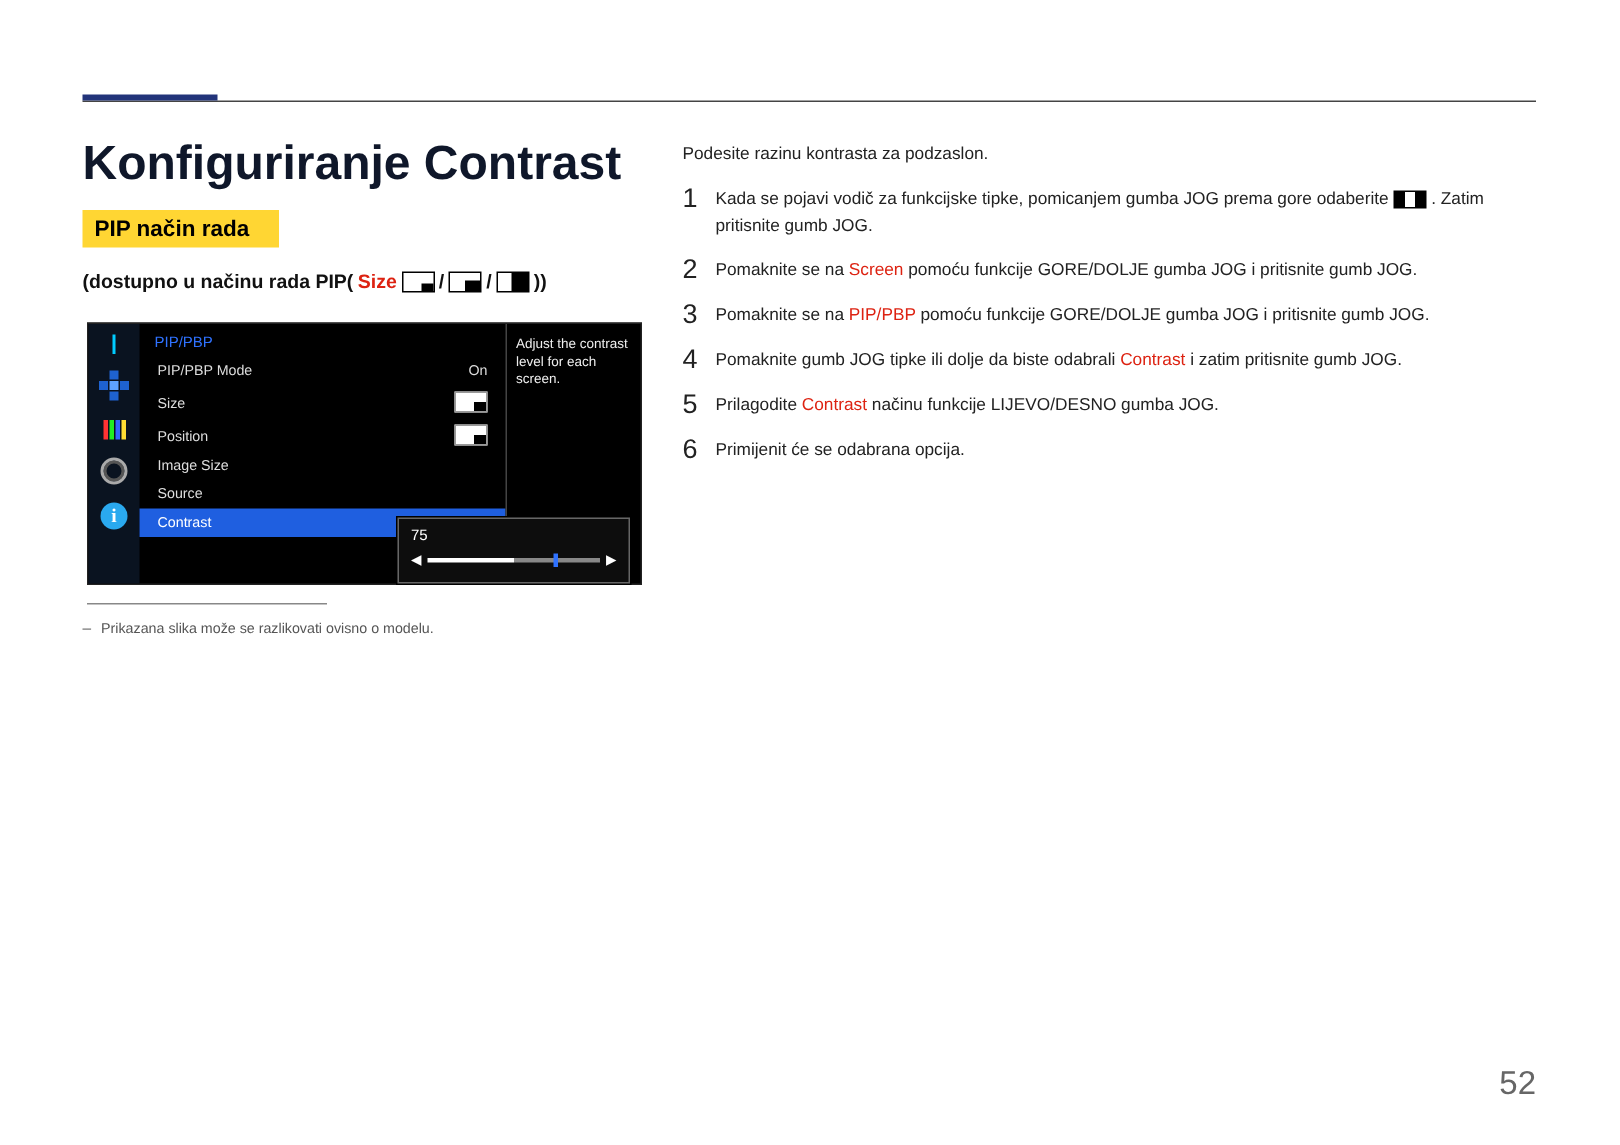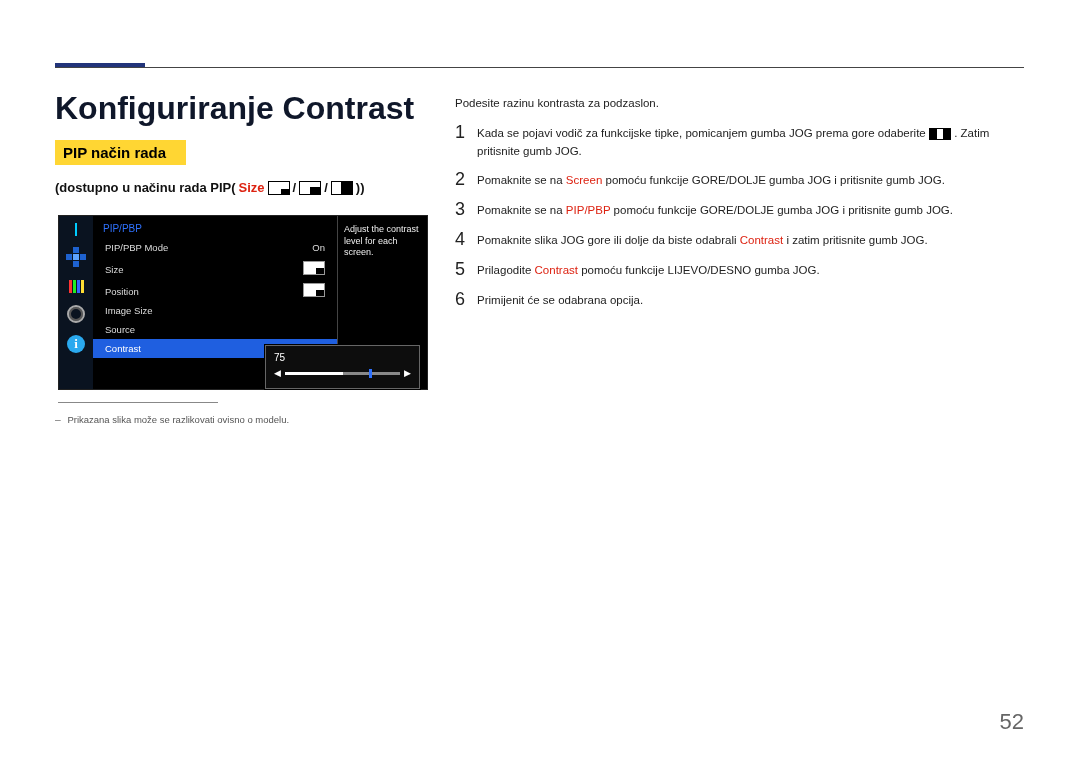--- a/index.html
+++ b/index.html
@@ -283,28 +283,28 @@
   <div class="step">
     <div class="step-num">3</div>
     <div class="step-text">
       <span>Pomaknite se na </span><span class="red">PIP/PBP</span><span> pomoću funkcije GORE/DOLJE gumba JOG i pritisnite gumb JOG.</span>
     </div>
   </div>
 
   <div class="step">
     <div class="step-num">4</div>
     <div class="step-text">
-      <span>Pomaknite slika JOG gore ili dolje da biste odabrali </span><span class="red">Contrast</span><span> i zatim pritisnite gumb JOG.</span>
+      <span>Pomaknite gumb JOG tipke ili dolje da biste odabrali </span><span class="red">Contrast</span><span> i zatim pritisnite gumb JOG.</span>
     </div>
   </div>
 
   <div class="step">
     <div class="step-num">5</div>
     <div class="step-text">
-      <span>Prilagodite </span><span class="red">Contrast</span><span> pomoću funkcije LIJEVO/DESNO gumba JOG.</span>
+      <span>Prilagodite </span><span class="red">Contrast</span><span> načinu funkcije LIJEVO/DESNO gumba JOG.</span>
     </div>
   </div>
 
   <div class="step">
     <div class="step-num">6</div>
     <div class="step-text">
       <span>Primijenit će se odabrana opcija.</span>
     </div>
   </div>
 </div>

